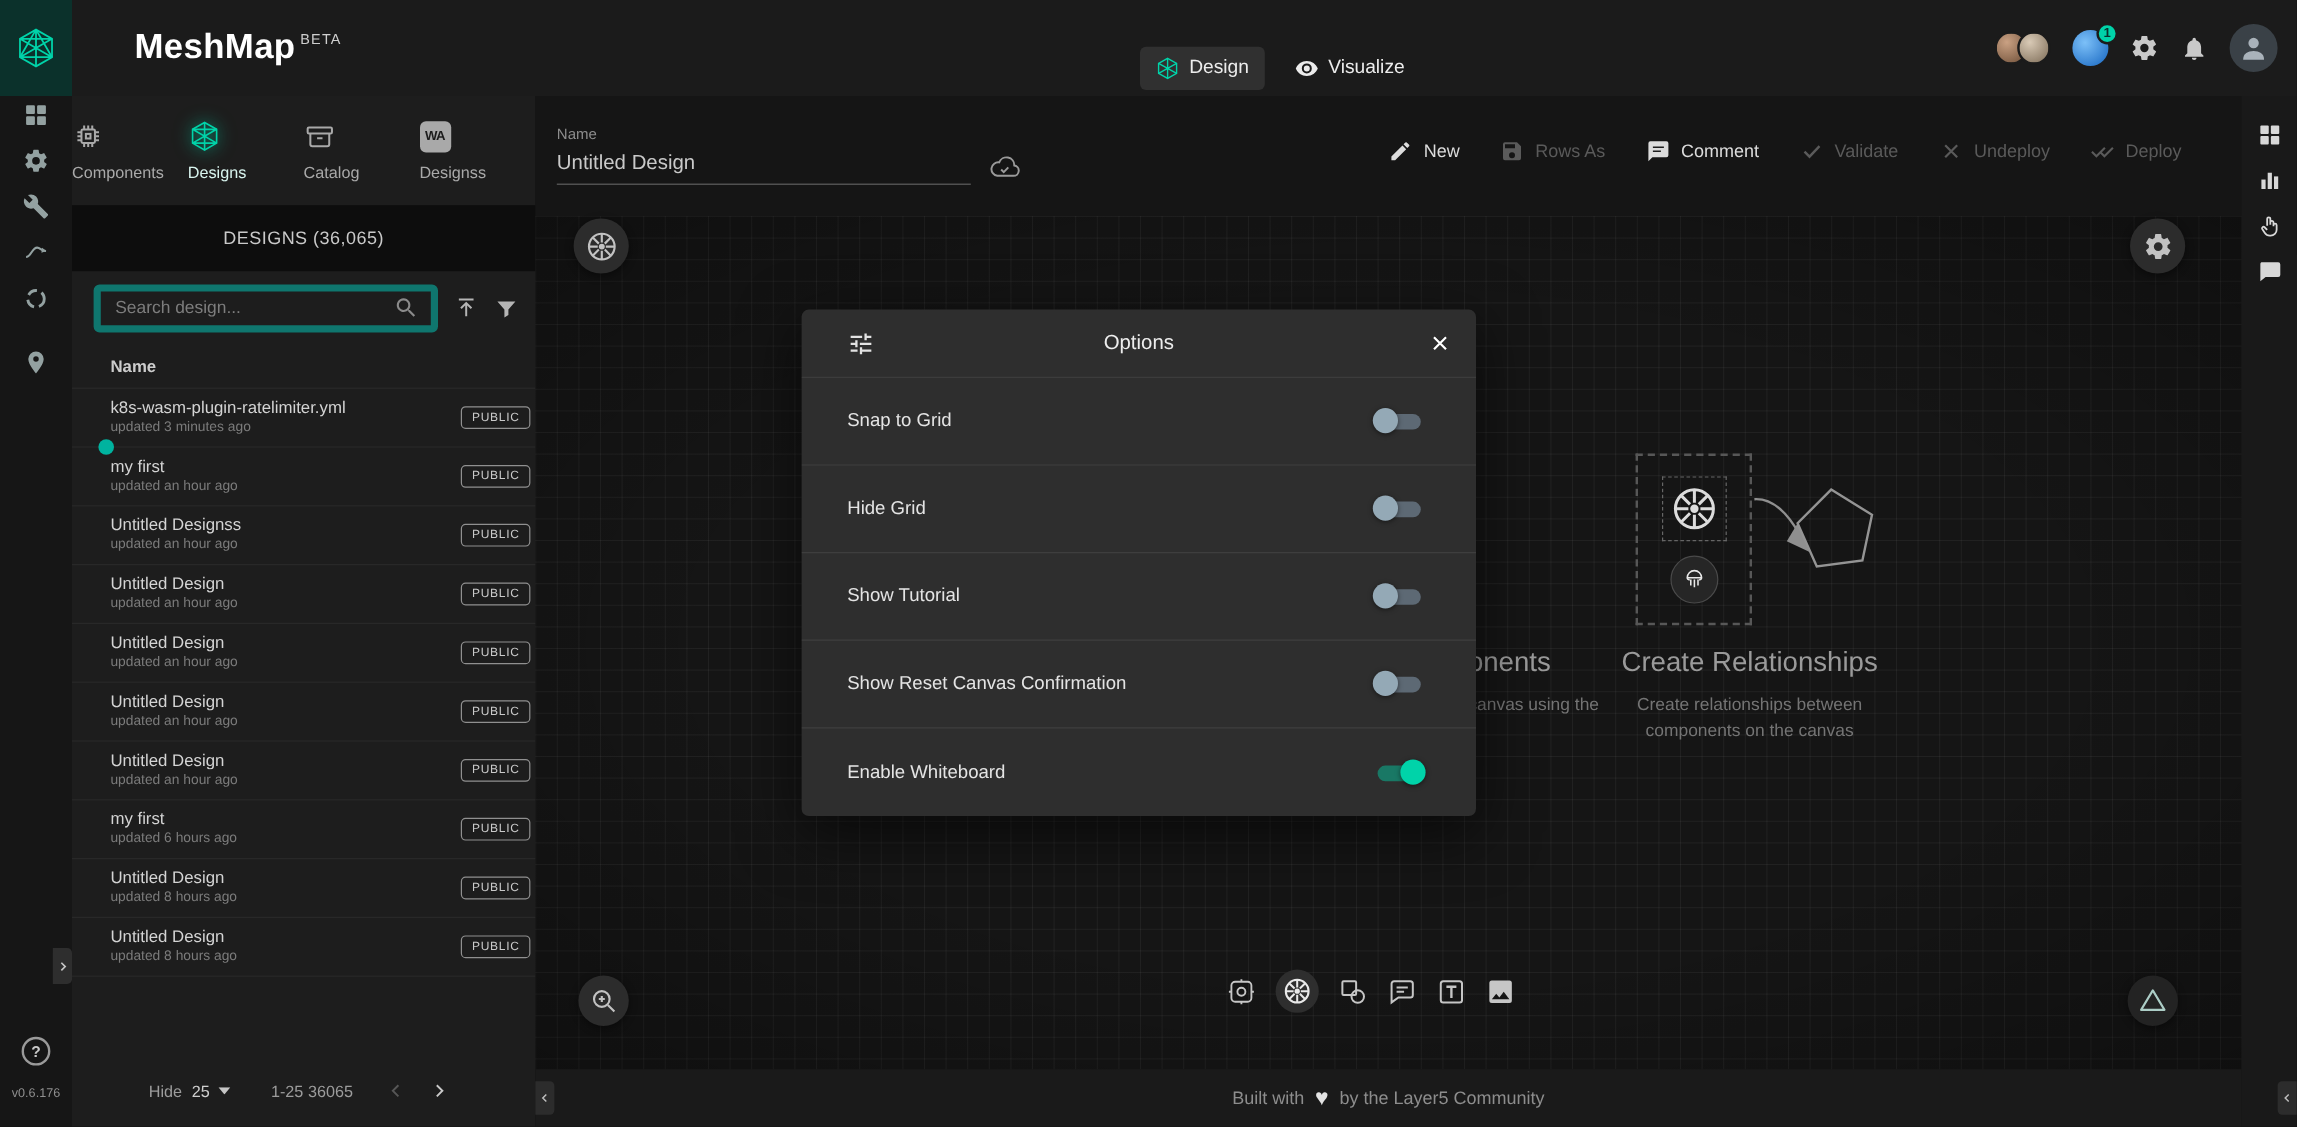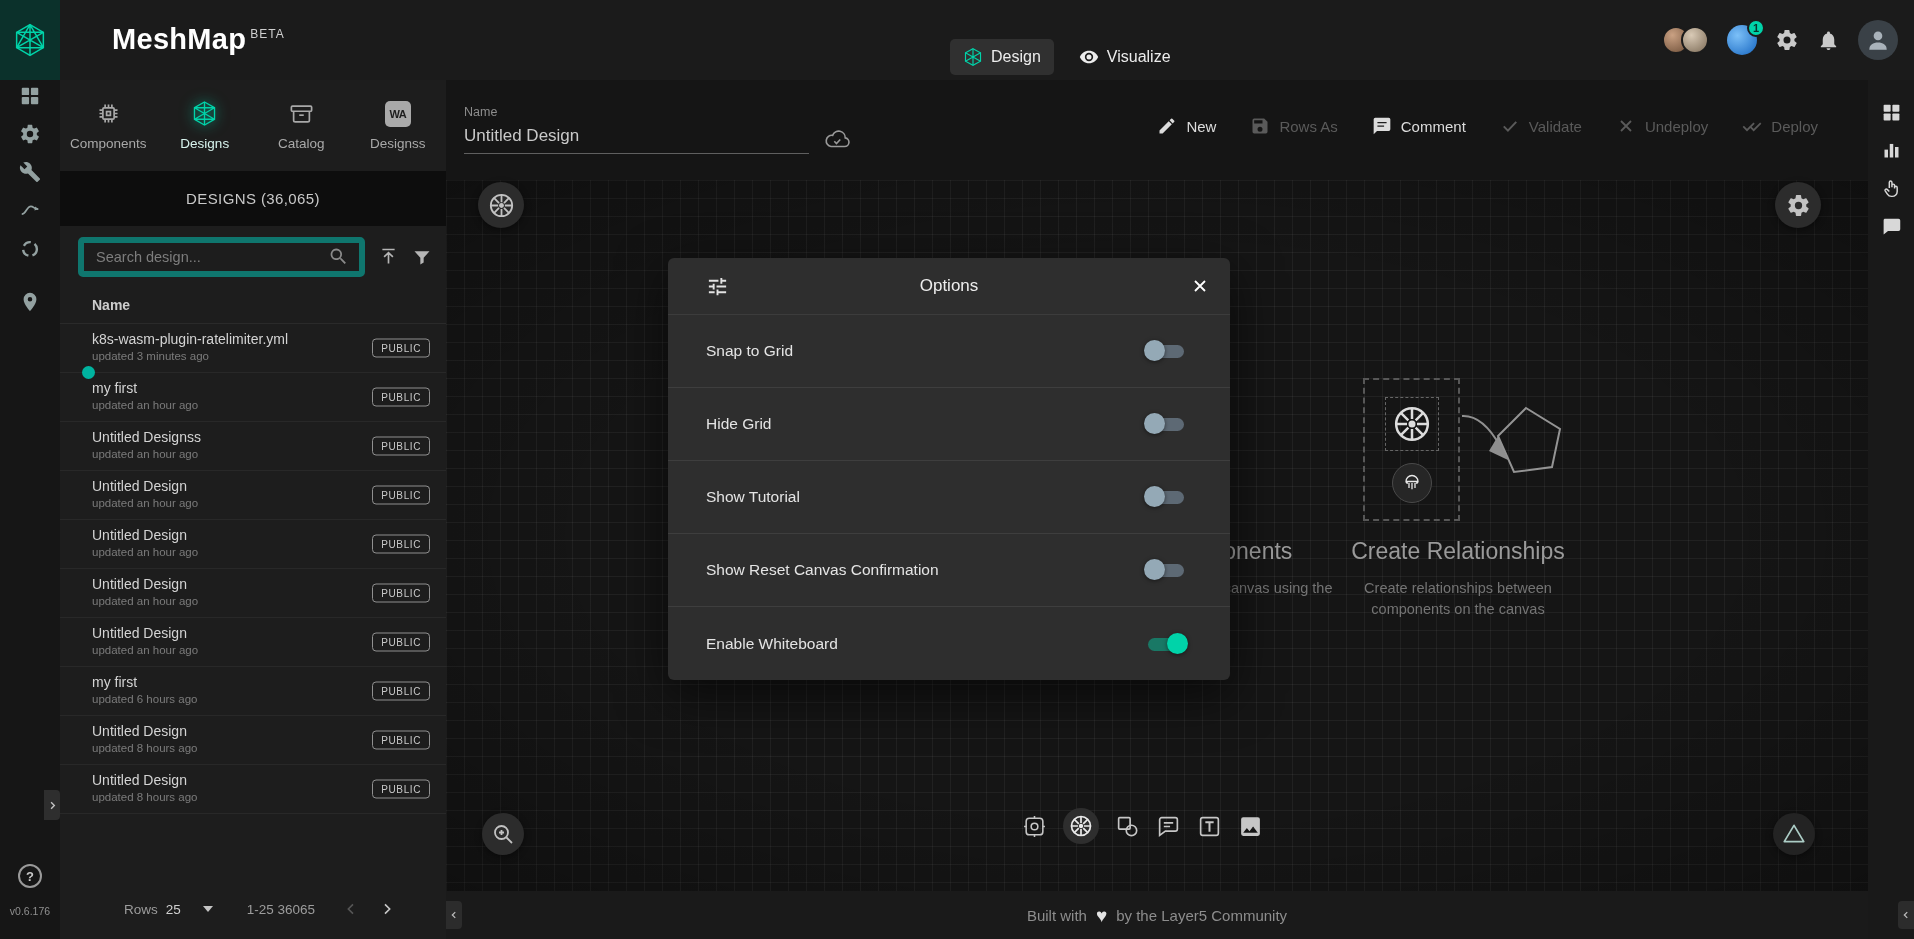--- a/index.html
+++ b/index.html
@@ -33,39 +33,39 @@
   .left-rail{position:absolute;left:0;top:80px;bottom:0;width:60px;background:#161616;z-index:15}
   .rail-btn{position:absolute;left:50%;transform:translateX(-50%);color:#93a1a1;cursor:pointer}
   .rail-btn svg{width:22px;height:22px}
   .help-circle{width:24px;height:24px;border:2px solid #9a9a9a;border-radius:50%;display:flex;align-items:center;justify-content:center;font-size:13px;color:#c9c9c9;font-weight:700}
   .version{position:absolute;left:0;width:60px;top:825px;text-align:center;font-size:10.5px;color:#8f8f8f}
   .rail-handle{position:absolute;left:44px;top:710px;width:16px;height:30px;background:#2e2e2e;border-radius:0 4px 4px 0;display:flex;align-items:center;justify-content:center;color:#c5c5c5;cursor:pointer;z-index:16}
 
   
   .left-panel{position:absolute;left:60px;top:80px;bottom:0;width:386px;background:#1d1d1d;z-index:10;display:flex;flex-direction:column}
   .tabs{height:91px;display:flex}
-  .tab{flex:1;display:flex;flex-direction:column;align-items:center;justify-content:center;gap:9px;font-size:13.5px;color:#a9a9a9;cursor:pointer}
+  .tab{flex:1;display:flex;flex-direction:column;justify-content:center;gap:9px;font-size:13.5px;color:#a9a9a9;cursor:pointer}
   .tab svg{width:27px;height:27px}
   .tab.active{color:#d8f4ee}
   .tab.active svg{color:#00D3A9;filter:drop-shadow(0 0 7px rgba(0,211,169,.75))}
   .wa{width:26px;height:26px;background:#a9a9a9;color:#1d1d1d;font-weight:700;font-size:11px;display:flex;align-items:center;justify-content:center;border-radius:5px;letter-spacing:-.5px}
   .count-bar{height:55px;background:#0d0d0d;display:flex;align-items:center;justify-content:center;font-size:15px;color:#c9c9c9;letter-spacing:.4px}
   .search-row{height:61px;display:flex;align-items:center;padding:0 14px 0 18px;gap:13px}
   .search-box{flex:1;height:40px;border:6px solid #0f766e;border-radius:5px;display:flex;align-items:center;padding:0 10px 0 12px;color:#8a8a8a}
   .search-box input{flex:1;min-width:0;background:transparent;border:none;outline:none;color:#cfcfcf;font-size:14.5px;font-family:inherit}
   .search-box input::placeholder{color:#7d7d7d}
   .icon-btn{color:#b5b5b5;cursor:pointer}
   .list-header{height:37px;display:flex;align-items:center;padding-left:32px;font-size:14px;font-weight:700;color:#cdcdcd;border-bottom:1px solid #2a2a2a}
   .design-row{position:relative;height:49px;border-bottom:1px solid #282828;padding:7px 14px 0 32px;cursor:pointer}
   .row-name{font-size:14px;color:#d4d4d4;max-width:255px;white-space:nowrap;overflow:hidden;text-overflow:ellipsis}
   .row-updated{font-size:11.5px;color:#7b7b7b;margin-top:3px}
-  .row-badge{position:absolute;right:16px;top:50%;transform:translateY(-50%);border:1px solid #909090;border-radius:4px;color:#c9c9c9;font-size:10px;letter-spacing:.6px;padding:3px 8px}
+  .row-badge{position:absolute;right:4px;top:50%;transform:translateY(-50%);border:1px solid #909090;border-radius:4px;color:#c9c9c9;font-size:10px;letter-spacing:.6px;padding:3px 8px}
   .owner-dot{position:absolute;left:22px;bottom:-7px;width:13px;height:13px;border-radius:50%;background:#00B39F;z-index:2}
   .pagination{margin-top:auto;height:60px;display:flex;align-items:center;padding:0 20px 0 64px;font-size:13.5px;color:#9c9c9c;gap:8px}
-  .rows-select{display:flex;align-items:center;gap:22px;color:#cfcfcf;cursor:pointer;margin-right:26px}
+  .rows-select{display:flex;align-items:center;gap:7px;color:#cfcfcf;cursor:pointer;margin-right:26px}
   .page-range{margin-right:14px}
   .page-btn{width:28px;height:28px;display:flex;align-items:center;justify-content:center;cursor:pointer;color:#c9c9c9}
   .page-btn.disabled{color:#565656;cursor:default}
 
   
   .canvas{position:absolute;left:446px;top:80px;right:46px;bottom:0;background:#151515;z-index:5}
   .canvas-grid{position:absolute;left:0;top:100px;right:0;bottom:48px;
     background-image:radial-gradient(ellipse at center,rgba(0,0,0,0) 55%,rgba(0,0,0,.28) 100%),
       linear-gradient(rgba(255,255,255,.05) 1px,transparent 1px),
       linear-gradient(90deg,rgba(255,255,255,.05) 1px,transparent 1px);
@@ -330,21 +330,21 @@
         <span class="row-badge">PUBLIC</span>
       </div>
       <div class="design-row">
         <div class="row-name">Untitled Design</div>
         <div class="row-updated">updated 8 hours ago</div>
         <span class="row-badge">PUBLIC</span>
       </div>
     </div>
 
     <div class="pagination">
-      <span>Rows</span>
+      <span>Hide</span>
       <span class="rows-select">
         <span>25</span>
         <svg width="10" height="6" viewBox="0 0 10 6">
             <path d="M0 0l5 6 5-6z" fill="#c5c5c5"></path>
           </svg>
       </span>
       <span class="page-range">1-25 36065</span>
       <span class="page-btn disabled">
         <svg width="16" height="16" viewBox="0 0 24 24" fill="none" stroke="currentColor" stroke-width="2.4">
             <path d="M15 5l-7 7 7 7"></path>

